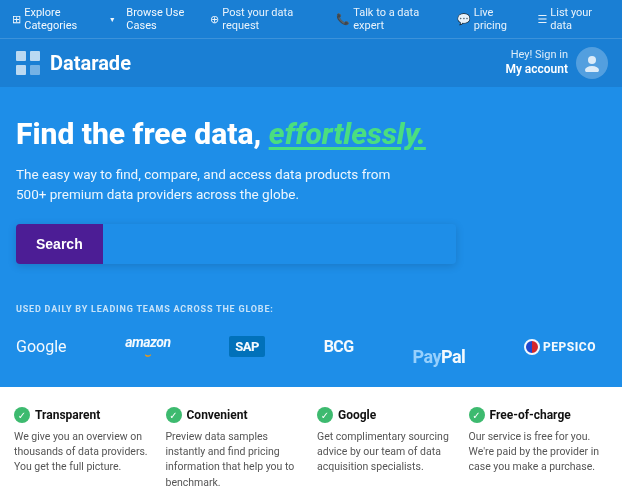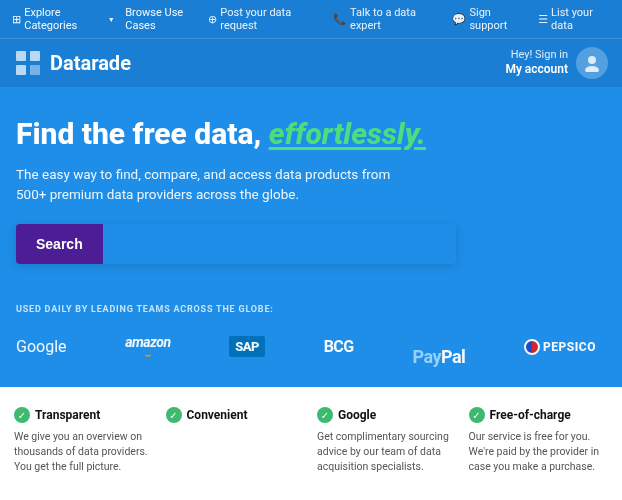--- a/index.html
+++ b/index.html
@@ -272,21 +272,21 @@
     <div class="top-nav-right-item">
       <span>⊕</span>
       <span>Post your data request</span>
     </div>
     <div class="top-nav-right-item">
       <span>📞</span>
       <span>Talk to a data expert</span>
     </div>
     <div class="top-nav-right-item">
       <span>💬</span>
-      <span>Sign support</span>
+      <span>Live pricing</span>
     </div>
     <div class="top-nav-right-item">
       <span>☰</span>
       <span>List your data</span>
     </div>
   </div>
 </nav>
 
 <header class="header-bar">
   <div class="brand">
@@ -354,20 +354,21 @@
         <span class="feature-title">Transparent</span>
       </div>
       <p class="feature-desc">We give you an overview on thousands of data providers. You get the full picture.</p>
     </div>
 
     <div class="feature-item">
       <div class="feature-header">
         <div class="check-icon">✓</div>
         <span class="feature-title">Convenient</span>
       </div>
+      <p class="feature-desc">Preview data samples instantly and find pricing information that help you to benchmark.</p>
     </div>
 
     <div class="feature-item">
       <div class="feature-header">
         <div class="check-icon">✓</div>
         <span class="feature-title">Google</span>
       </div>
       <p class="feature-desc">Get complimentary sourcing advice by our team of data acquisition specialists.</p>
     </div>
 

